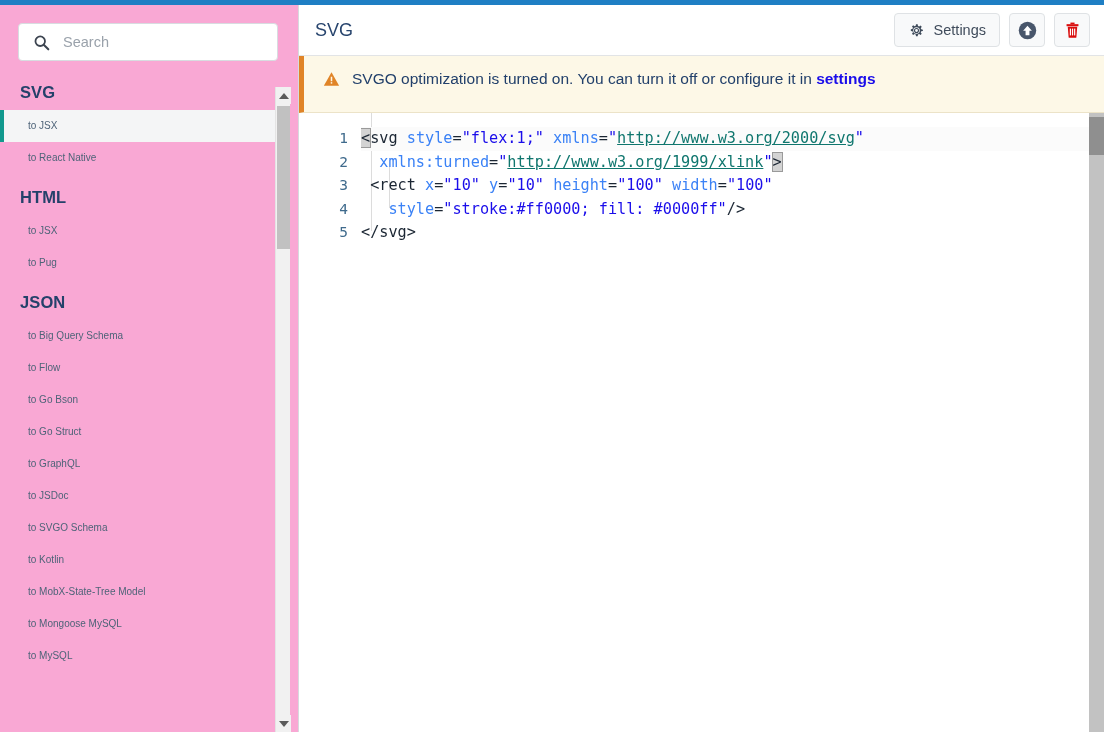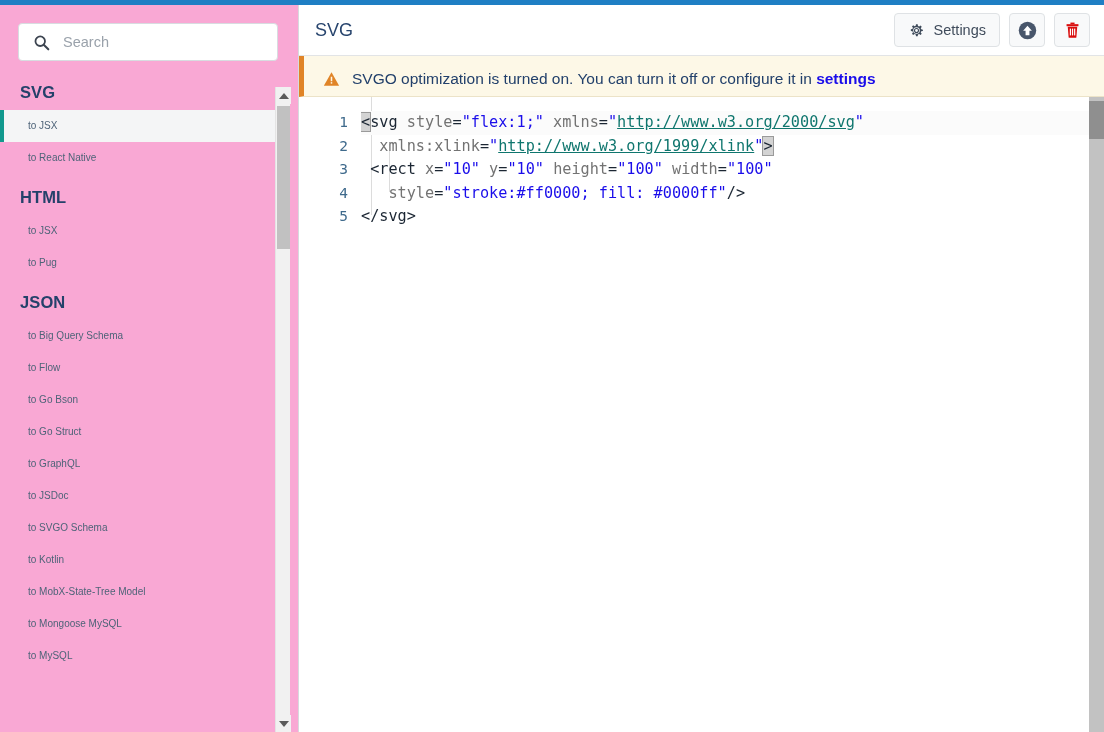--- a/index.html
+++ b/index.html
@@ -190,21 +190,21 @@
   .btn .label { color: #3f4b5b; font-size: 14.5px; }
 
   
   .banner {
     flex: 0 0 auto;
     background: #fdf8e7;
     border-left: 5px solid #e08427;
     border-bottom: 1px solid #ece3c8;
     display: flex;
     align-items: flex-end;
-    padding: 14px 16px 8px 18px;
+    padding: 14px 16px 24px 18px;
     gap: 11px;
   }
   .banner-text {
     font-size: 15.5px;
     color: #22406b;
   }
   .banner-link {
     color: #1a0dea;
     font-weight: bold;
     text-decoration: none;
@@ -245,21 +245,21 @@
     font-family: "DejaVu Sans Mono", monospace;
     font-size: 15.2px;
     line-height: 23.6px;
     white-space: pre;
     position: relative;
     color: #1b2633;
   }
   .code-line.active-line { background: #fbfbfb; }
 
   .tok-tag   { color: #1b2633; }
-  .tok-attr  { color: #737373; }
+  .tok-attr  { color: #3b82f6; }
   .tok-punct { color: #1b2633; }
   .tok-str   { color: #1a0dea; }
   .tok-url   { color: #0f766e; text-decoration: underline; }
   .tok-match { background: #d3d3d3; outline: 1px solid #9a9a9a; color: #1b2633; }
 
   .indent-guide {
     position: absolute;
     top: 0; bottom: 0;
     width: 1px;
     background: #dcdcdc;
@@ -388,21 +388,21 @@
             <div>1</div>
             <div>2</div>
             <div>3</div>
             <div>4</div>
             <div>5</div>
           </div>
         <div class="code-area" id="code-area">
           <div class="indent-guide" style="left:10px; top:0; height:118px;"></div>
           <div class="indent-guide" style="left:28px; top:47px; height:48px;"></div>
         <div class="code-line active-line"><span class="tok-match">&lt;</span><span class="tok-tag">svg</span><span> </span><span class="tok-attr">style</span><span class="tok-punct">=</span><span class="tok-str">"flex:1;"</span><span> </span><span class="tok-attr">xmlns</span><span class="tok-punct">=</span><span class="tok-str">"</span><span class="tok-url">http://www.w3.org/2000/svg</span><span class="tok-str">"</span></div>
-            <div class="code-line"><span>  </span><span class="tok-attr">xmlns:xlink</span><span class="tok-punct">=</span><span class="tok-str">"</span><span class="tok-url">http://www.w3.org/1999/xlink</span><span class="tok-str">"</span><span class="tok-match">&gt;</span></div>
+            <div class="code-line"><span>  </span><span class="tok-attr">xmlns:turned</span><span class="tok-punct">=</span><span class="tok-str">"</span><span class="tok-url">http://www.w3.org/1999/xlink</span><span class="tok-str">"</span><span class="tok-match">&gt;</span></div>
             <div class="code-line"><span> </span><span class="tok-tag">&lt;rect</span><span> </span><span class="tok-attr">x</span><span class="tok-punct">=</span><span class="tok-str">"10"</span><span> </span><span class="tok-attr">y</span><span class="tok-punct">=</span><span class="tok-str">"10"</span><span> </span><span class="tok-attr">height</span><span class="tok-punct">=</span><span class="tok-str">"100"</span><span> </span><span class="tok-attr">width</span><span class="tok-punct">=</span><span class="tok-str">"100"</span></div>
             <div class="code-line"><span>   </span><span class="tok-attr">style</span><span class="tok-punct">=</span><span class="tok-str">"stroke:#ff0000; fill: #0000ff"</span><span class="tok-punct">/&gt;</span></div>
             <div class="code-line"><span class="tok-tag">&lt;/svg&gt;</span></div>
           </div>
         <div class="ed-sb">
           <div class="ed-sb-thumb"></div>
         </div>
       </div>
 
     </div>

